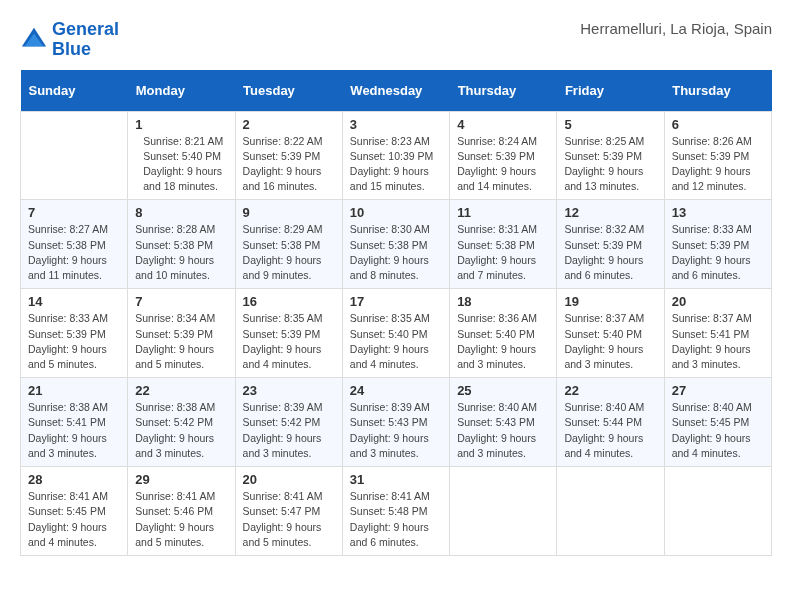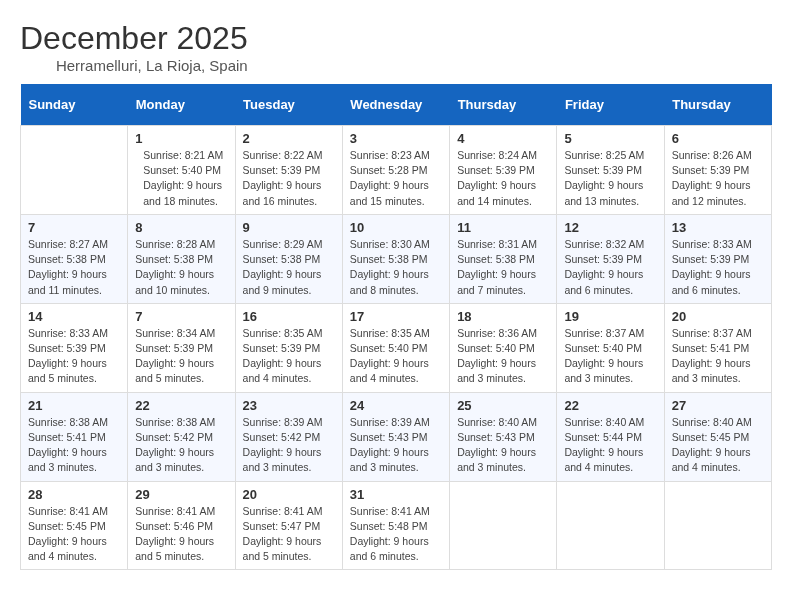--- a/index.html
+++ b/index.html
@@ -87,22 +87,31 @@
     }
     tr:nth-child(odd) td {
       background-color: #ffffff;
     }
     th:first-child { border-radius: 0; }
   </style>
 </head>
 <body>
 
 <div class="header">
+  <div class="logo">
+    <svg class="logo-icon" viewBox="0 0 30 30">
+      <polygon points="15,2 28,22 2,22" fill="#1565c0"></polygon>
+      <polygon points="15,8 25,22 5,22" fill="#42a5f5" opacity="0.6"></polygon>
+    </svg>
+    <div class="logo-text">
+      <div><span>General</span></div>
+      <div><span style="color:#1565c0">Blue</span></div>
+    </div>
+  </div>
   <div class="title-section">
-    <div class="month-title">December 2025</div>
     <div class="location">Herramelluri, La Rioja, Spain</div>
   </div>
 </div>
 
 <table>
   <thead>
     <tr>
     <th>Sunday</th>
         <th>Monday</th>
         <th>Tuesday</th>
@@ -125,21 +134,21 @@
         <td>
           <span class="day-number">2</span>
           <div class="cell-info" style="white-space: pre-line;">Sunrise: 8:22 AM
 Sunset: 5:39 PM
 Daylight: 9 hours
 and 16 minutes.</div>
         </td>
         <td>
           <span class="day-number">3</span>
           <div class="cell-info" style="white-space: pre-line;">Sunrise: 8:23 AM
-Sunset: 5:28 PM
+Sunset: 10:39 PM
 Daylight: 9 hours
 and 15 minutes.</div>
         </td>
         <td>
           <span class="day-number">4</span>
           <div class="cell-info" style="white-space: pre-line;">Sunrise: 8:24 AM
 Sunset: 5:39 PM
 Daylight: 9 hours
 and 14 minutes.</div>
         </td>

